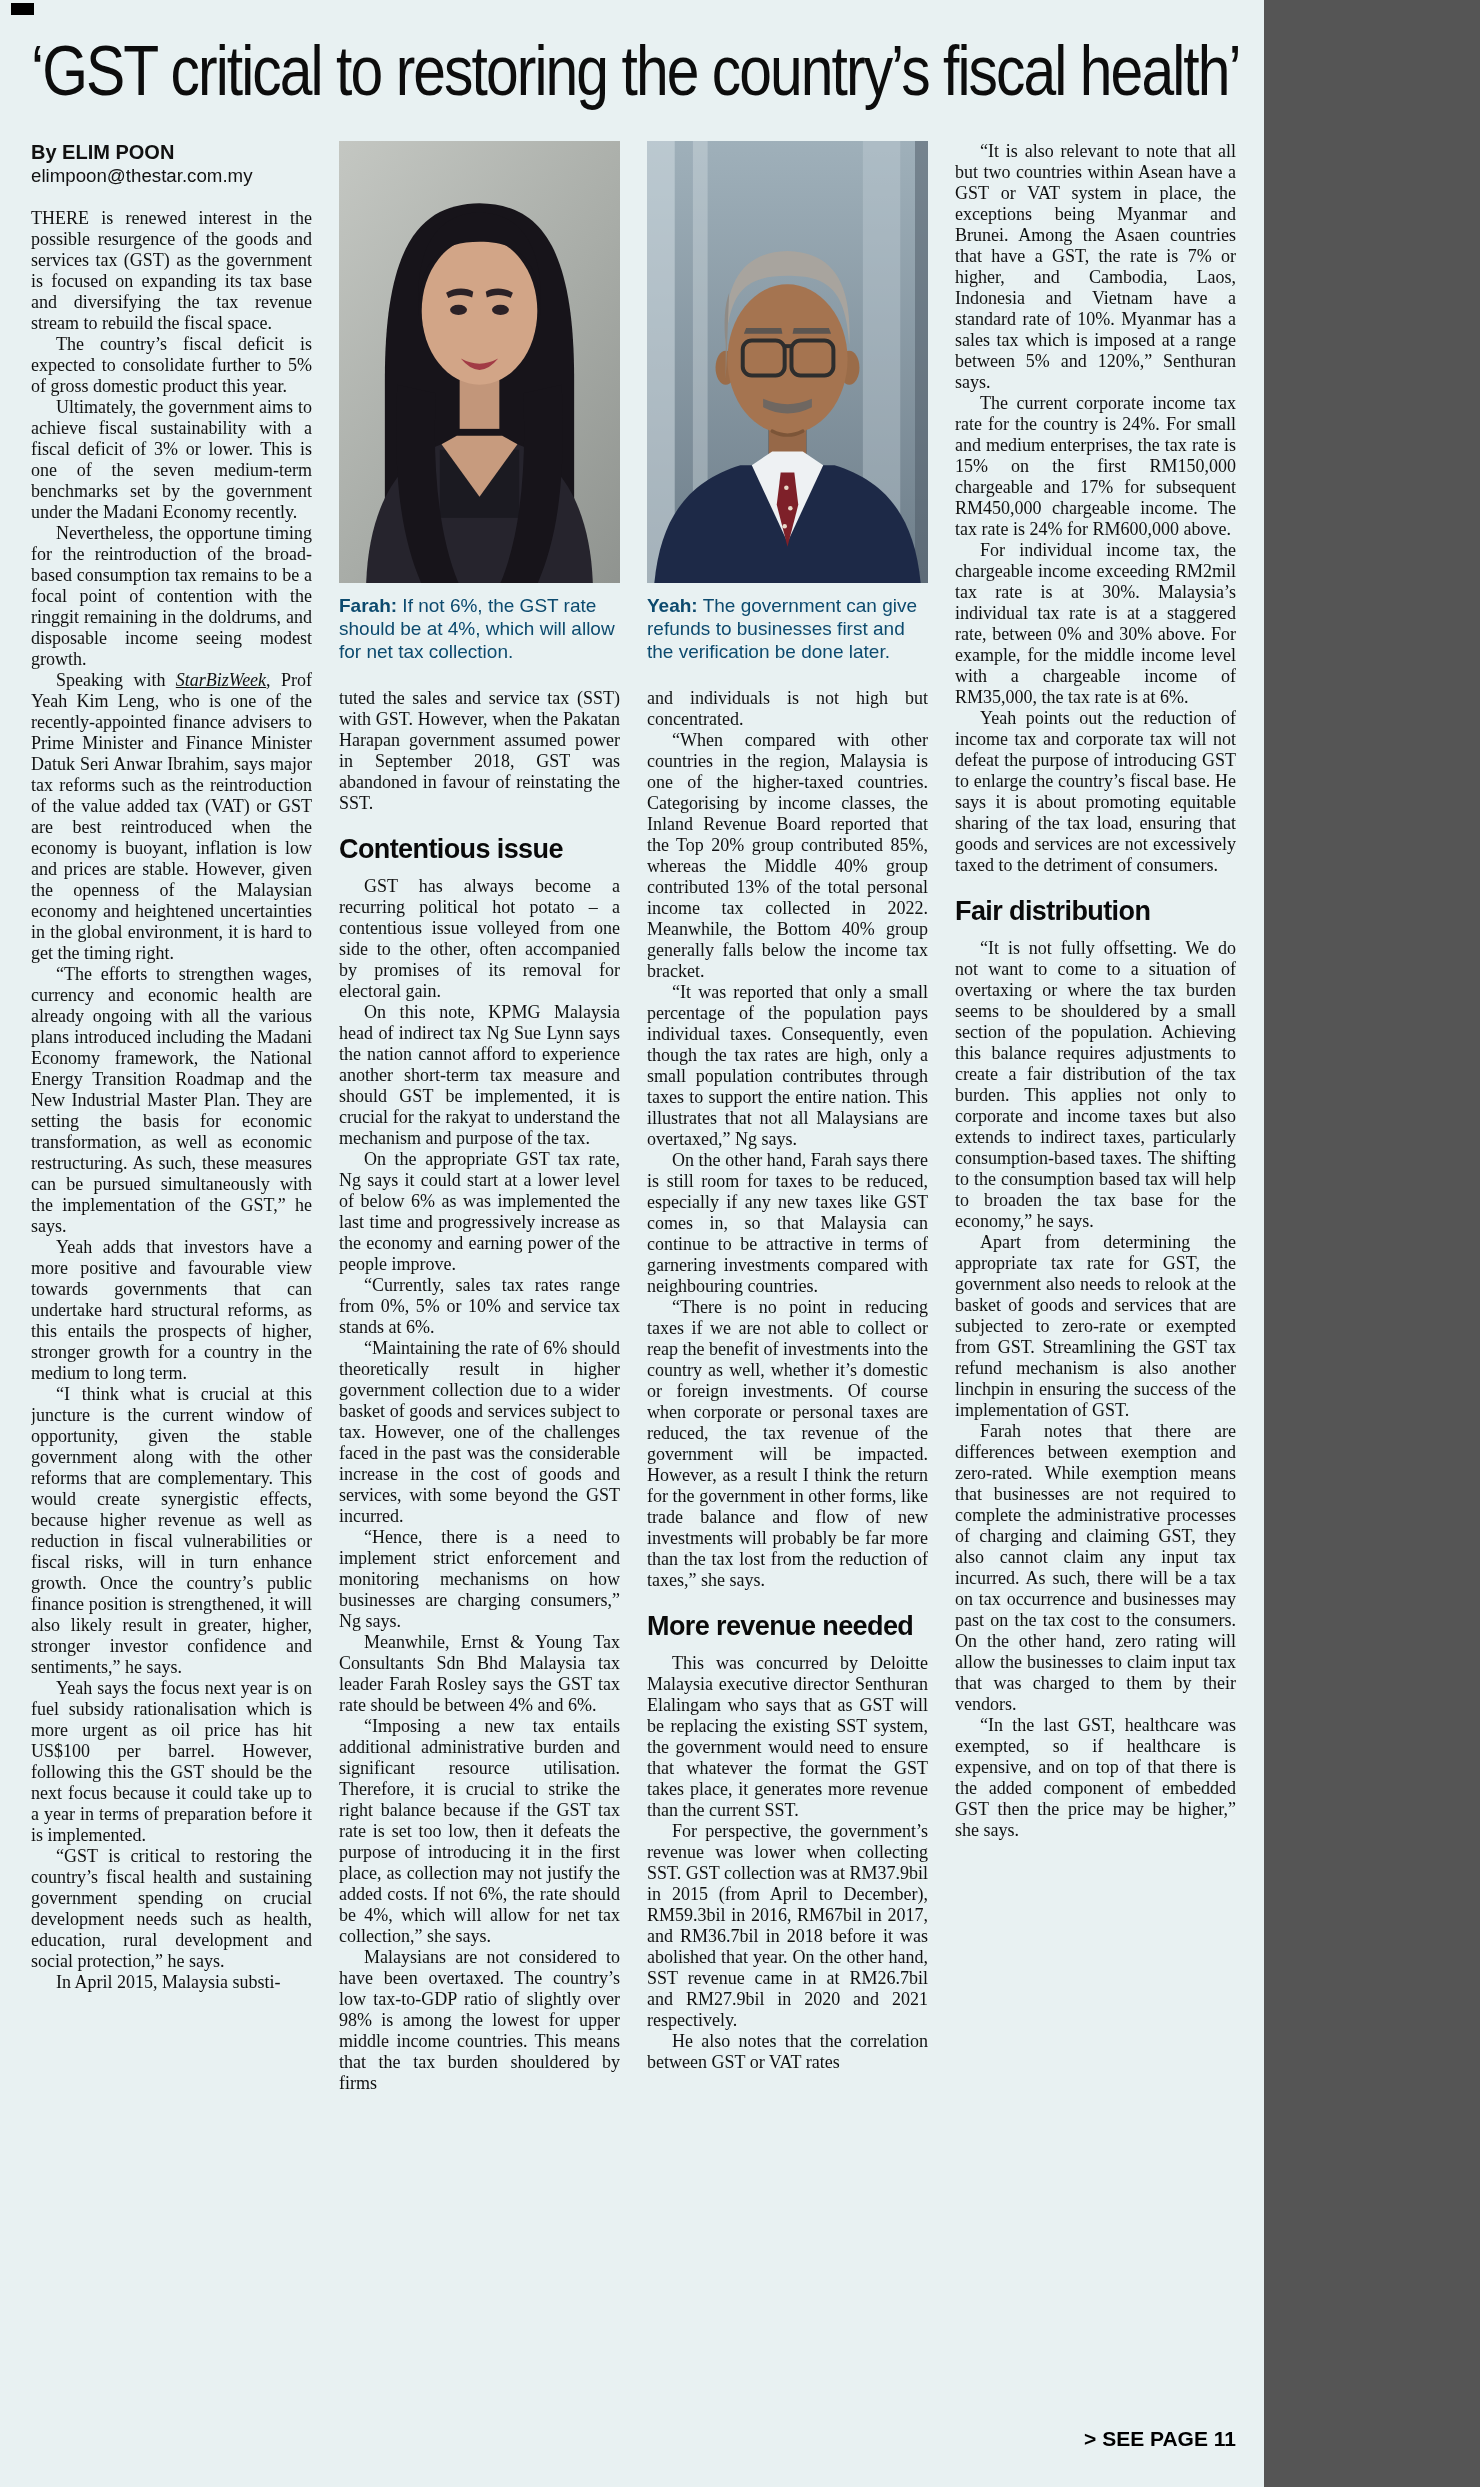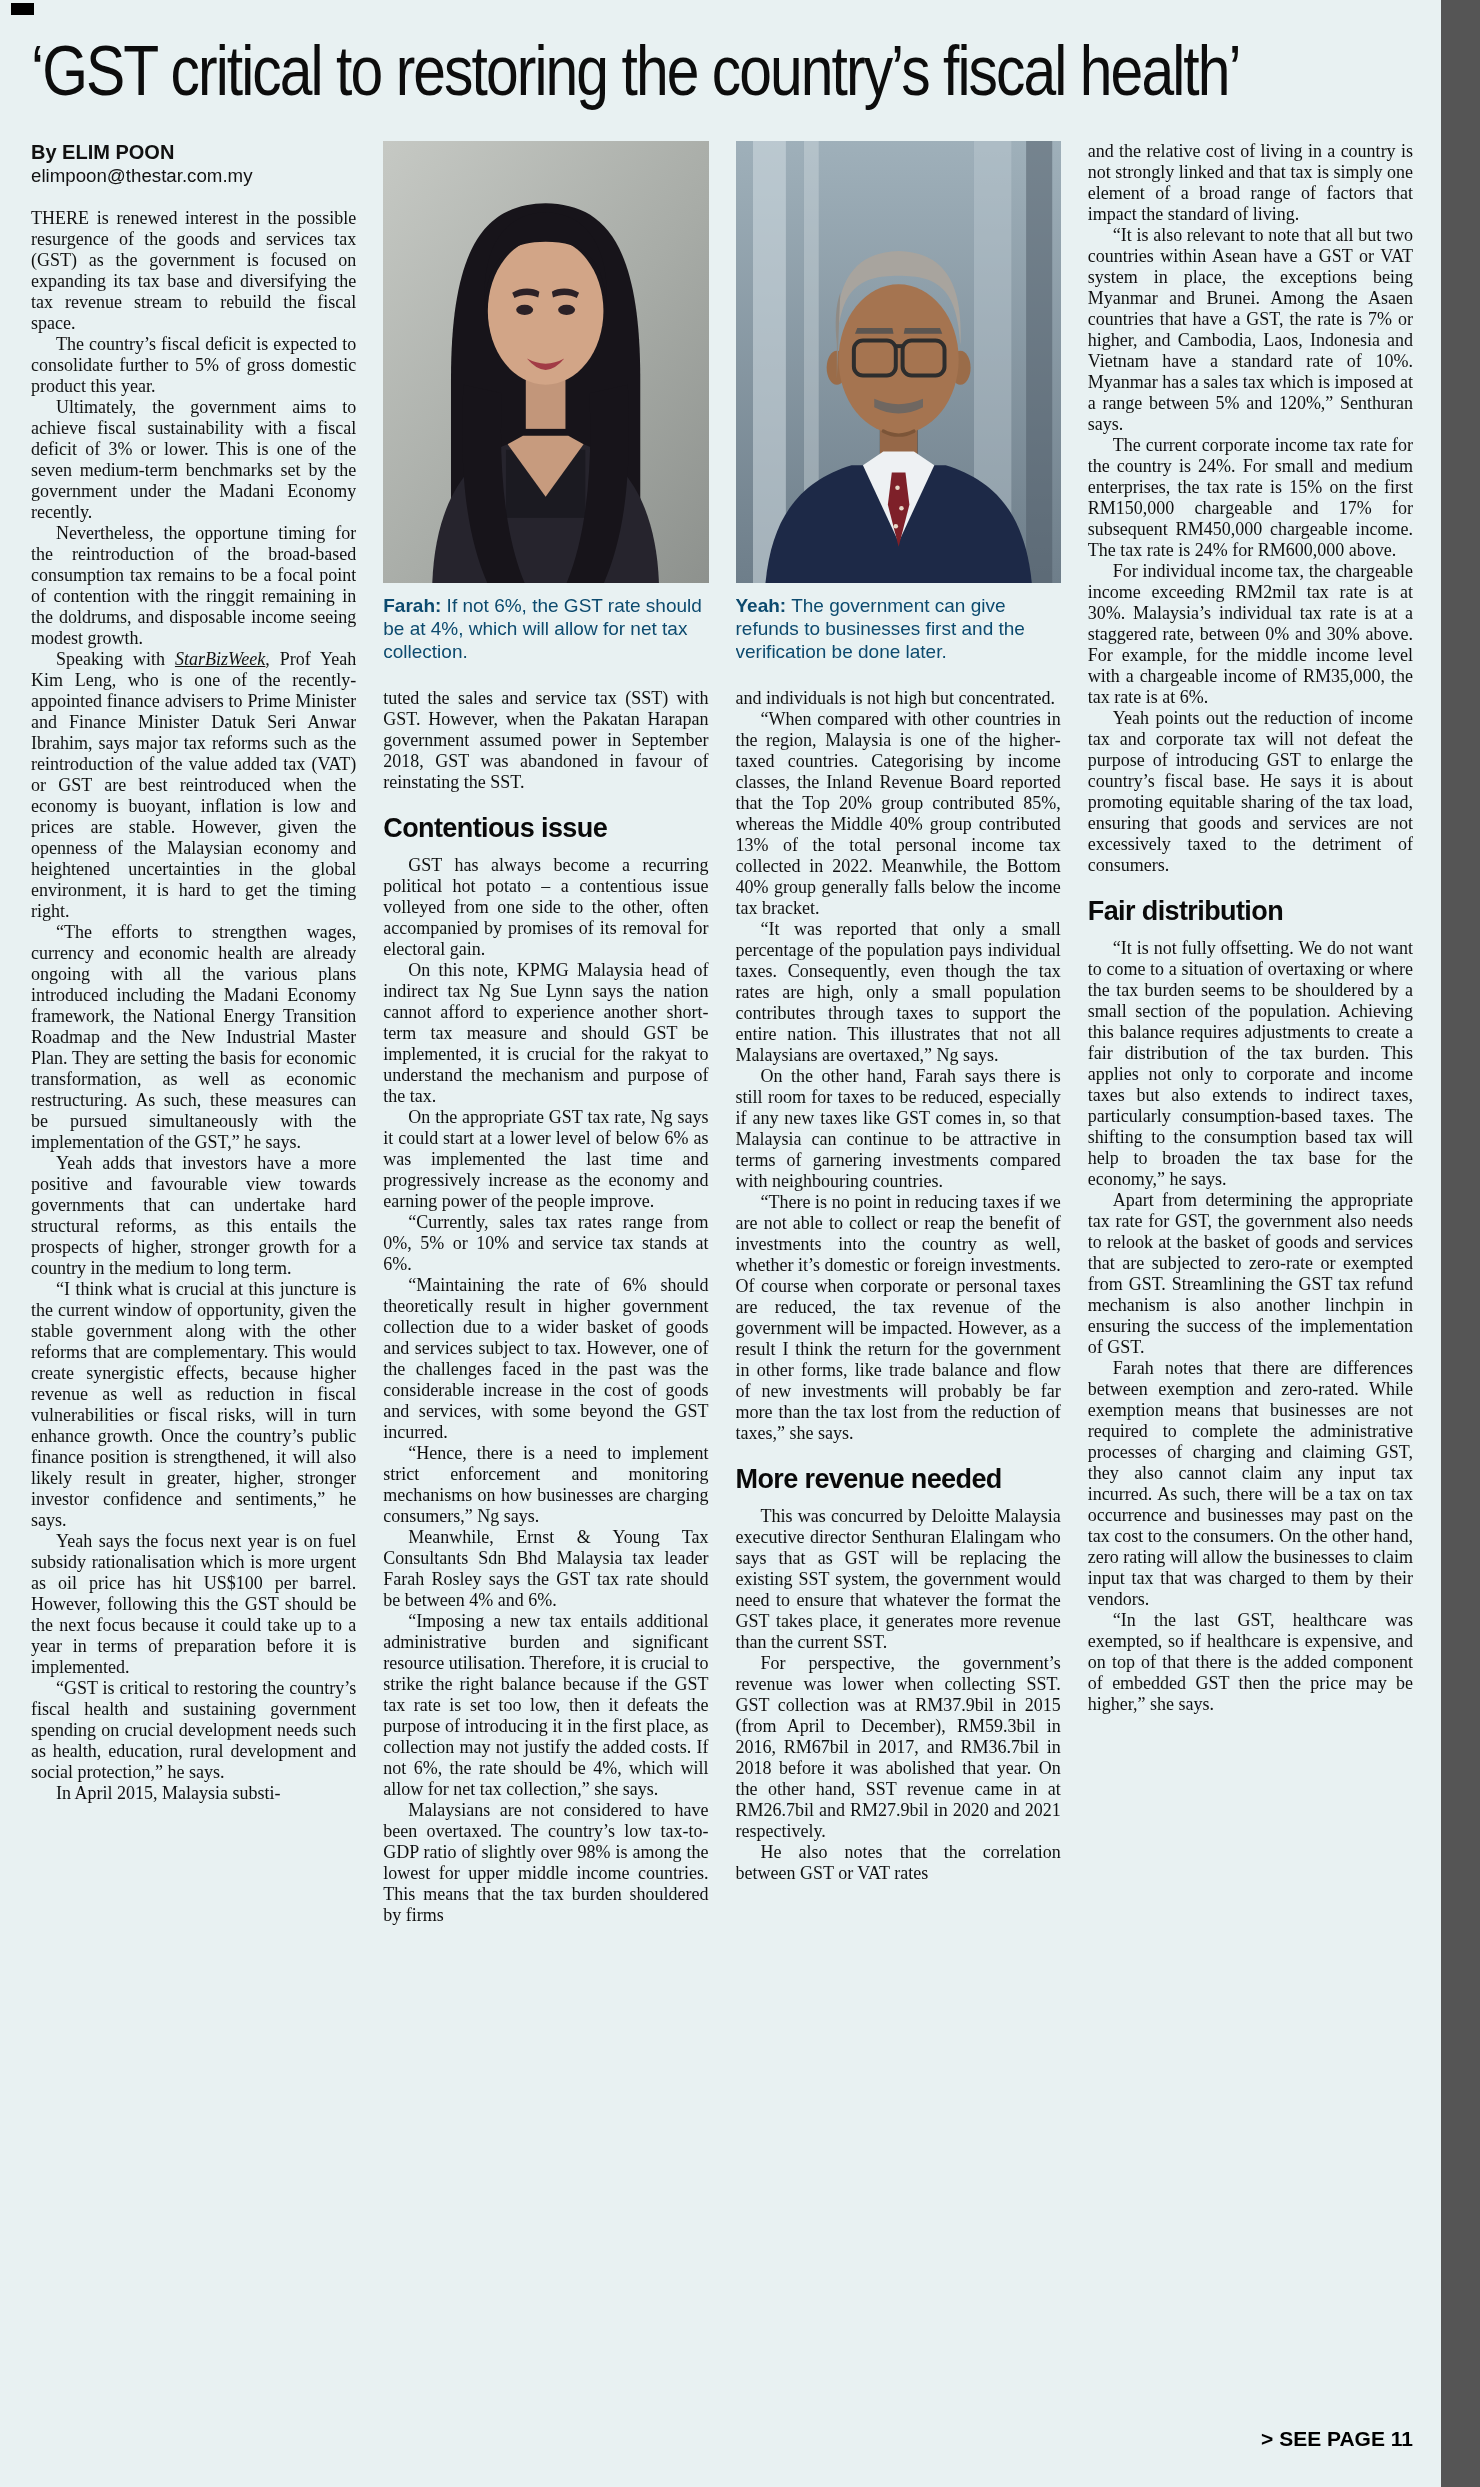--- a/index.html
+++ b/index.html
@@ -1,17 +1,17 @@
 <!DOCTYPE html>
 <html style="font-size:9px"><head>
 <meta charset="utf-8">
 <style>
   html,body { margin:0; padding:0; background:#555; }
   .page {
-    position:relative; width:1441px; height:2487px;
+    position:relative; width:1264px; height:2487px;
     background:#e8f1f2; color:#111; overflow:hidden;
     font-family:"Liberation Serif","DejaVu Serif",serif;
   }
   .black-tab { position:absolute; left:11.3px; top:3.4px; width:23px; height:11.3px; background:#000; }
   .page-title {
     position:absolute; left:31px; top:35px; margin:0;
     font-family:"Liberation Sans","DejaVu Sans",sans-serif;
     font-weight:400; font-size:70px; line-height:1.05; letter-spacing:-2.3px;
     white-space:nowrap; color:#0d0d0d;
     transform:scaleX(0.84); transform-origin:left top;
@@ -172,21 +172,20 @@
           <p class="body-p">“There is no point in reducing taxes if we are not able to collect or reap the benefit of investments into the country as well, whether it’s domestic or foreign investments. Of course when corporate or personal taxes are reduced, the tax revenue of the government will be impacted. However, as a result I think the return for the government in other forms, like trade balance and flow of new investments will probably be far more than the tax lost from the reduction of taxes,” she says.</p>
           <h2 class="subhead">More revenue needed</h2>
           <p class="body-p">This was concurred by Deloitte Malaysia executive director Senthuran Elalingam who says that as GST will be replacing the existing SST system, the government would need to ensure that whatever the format the GST takes place, it generates more revenue than the current SST.</p>
           <p class="body-p">For perspective, the government’s revenue was lower when collecting SST. GST collection was at RM37.9bil in 2015 (from April to December), RM59.3bil in 2016, RM67bil in 2017, and RM36.7bil in 2018 before it was abolished that year. On the other hand, SST revenue came in at RM26.7bil and RM27.9bil in 2020 and 2021 respectively.</p>
           <p class="body-p">He also notes that the correlation between GST or VAT rates</p>
         </div>
     </div>
 
     <div class="col">
       <div class="col-body">
-          <p class="body-p no-indent">and the relative cost of living in a country is not strongly linked and that tax is simply one element of a broad range of factors that impact the standard of living.</p>
           <p class="body-p">“It is also relevant to note that all but two countries within Asean have a GST or VAT system in place, the exceptions being Myanmar and Brunei. Among the Asaen countries that have a GST, the rate is 7% or higher, and Cambodia, Laos, Indonesia and Vietnam have a standard rate of 10%. Myanmar has a sales tax which is imposed at a range between 5% and 120%,” Senthuran says.</p>
           <p class="body-p">The current corporate income tax rate for the country is 24%. For small and medium enterprises, the tax rate is 15% on the first RM150,000 chargeable and 17% for subsequent RM450,000 chargeable income. The tax rate is 24% for RM600,000 above.</p>
           <p class="body-p">For individual income tax, the chargeable income exceeding RM2mil tax rate is at 30%. Malaysia’s individual tax rate is at a staggered rate, between 0% and 30% above. For example, for the middle income level with a chargeable income of RM35,000, the tax rate is at 6%.</p>
           <p class="body-p">Yeah points out the reduction of income tax and corporate tax will not defeat the purpose of introducing GST to enlarge the country’s fiscal base. He says it is about promoting equitable sharing of the tax load, ensuring that goods and services are not excessively taxed to the detriment of consumers.</p>
           <h2 class="subhead">Fair distribution</h2>
           <p class="body-p">“It is not fully offsetting. We do not want to come to a situation of overtaxing or where the tax burden seems to be shouldered by a small section of the population. Achieving this balance requires adjustments to create a fair distribution of the tax burden. This applies not only to corporate and income taxes but also extends to indirect taxes, particularly consumption-based taxes. The shifting to the consumption based tax will help to broaden the tax base for the economy,” he says.</p>
           <p class="body-p">Apart from determining the appropriate tax rate for GST, the government also needs to relook at the basket of goods and services that are subjected to zero-rate or exempted from GST. Streamlining the GST tax refund mechanism is also another linchpin in ensuring the success of the implementation of GST.</p>
           <p class="body-p">Farah notes that there are differences between exemption and zero-rated. While exemption means that businesses are not required to complete the administrative processes of charging and claiming GST, they also cannot claim any input tax incurred. As such, there will be a tax on tax occurrence and businesses may past on the tax cost to the consumers. On the other hand, zero rating will allow the businesses to claim input tax that was charged to them by their vendors.</p>
           <p class="body-p">“In the last GST, healthcare was exempted, so if healthcare is expensive, and on top of that there is the added component of embedded GST then the price may be higher,” she says.</p>
         </div>

